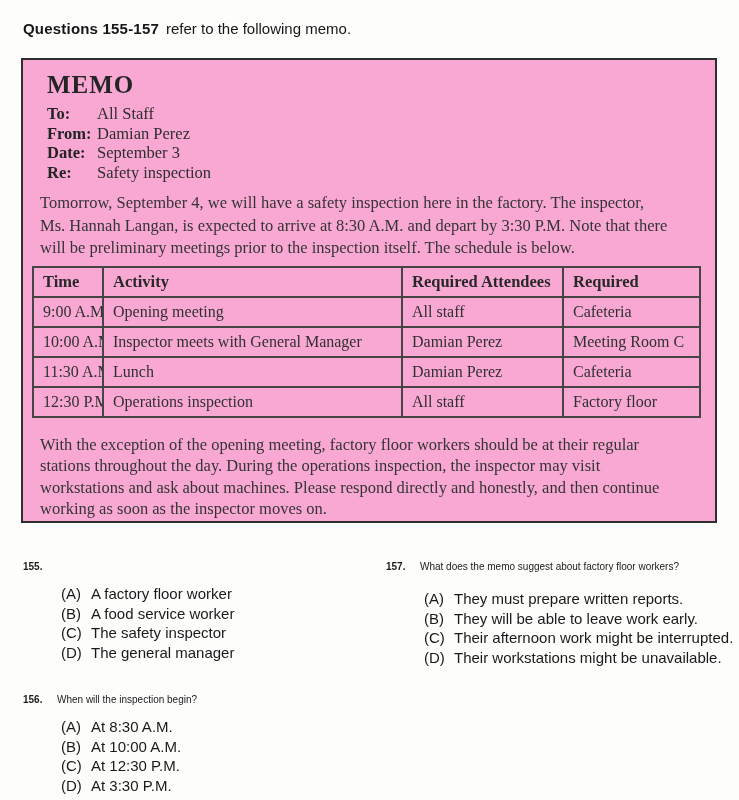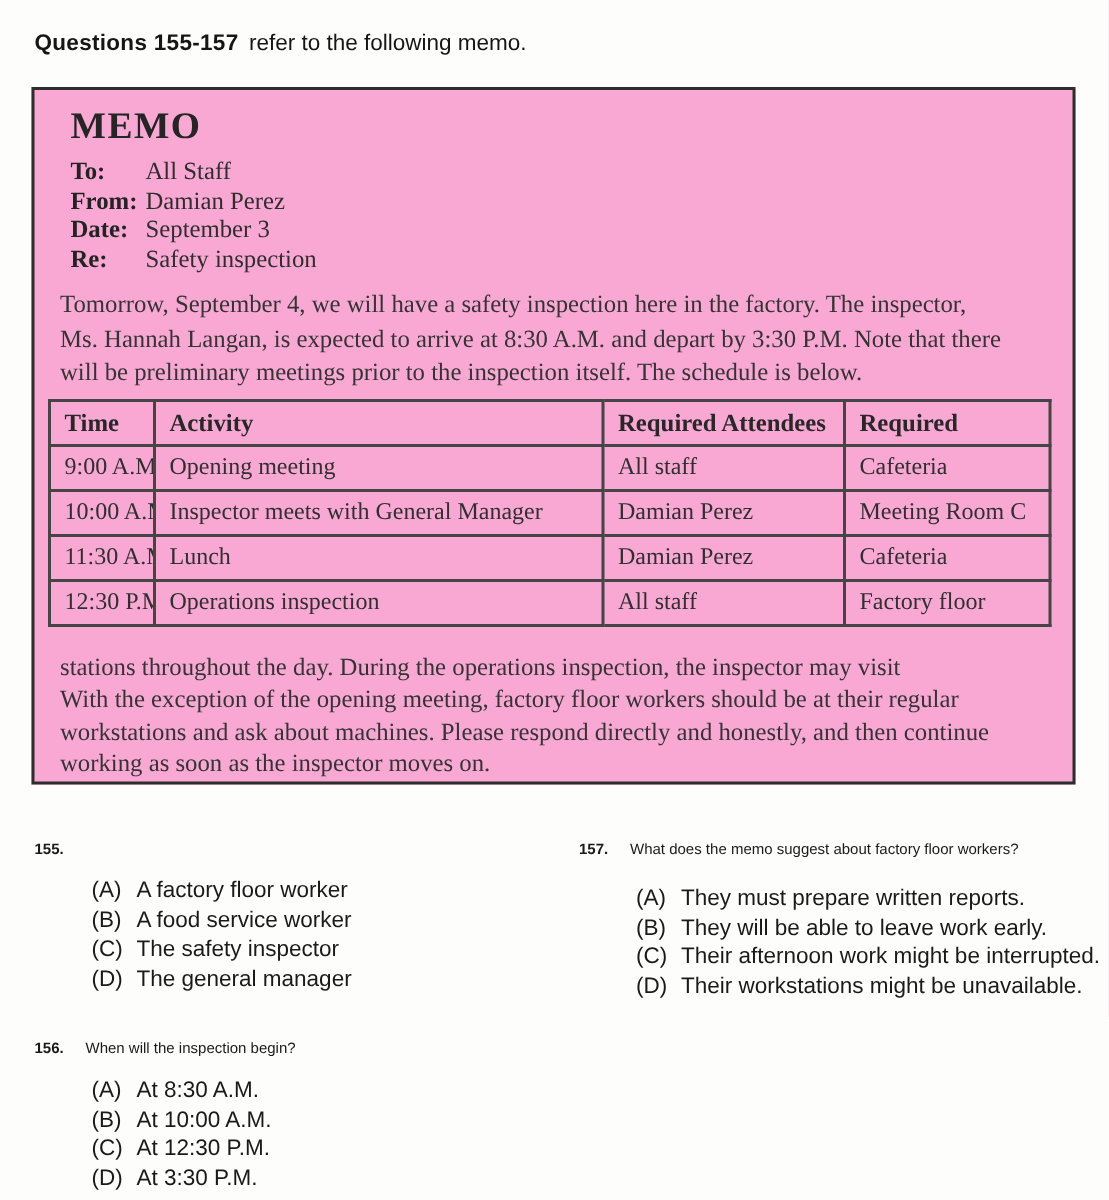--- a/index.html
+++ b/index.html
@@ -145,22 +145,22 @@
       <tr>
         <td>12:30 P.M.</td>
         <td>Operations inspection</td>
         <td>All staff</td>
         <td>Factory floor</td>
       </tr>
     </tbody>
       </table>
 
     <div class="memo-para second">
+      <div class="pline">With the exception of the opening meeting, factory floor workers should be at their regular</div>
       <div class="pline">stations throughout the day. During the operations inspection, the inspector may visit</div>
-      <div class="pline">With the exception of the opening meeting, factory floor workers should be at their regular</div>
       <div class="pline">workstations and ask about machines. Please respond directly and honestly, and then continue</div>
       <div class="pline">working as soon as the inspector moves on.</div>
     </div>
   </div>
 
   <div class="questions">
 
     <div class="qcol-left">
 
       <div class="question">

